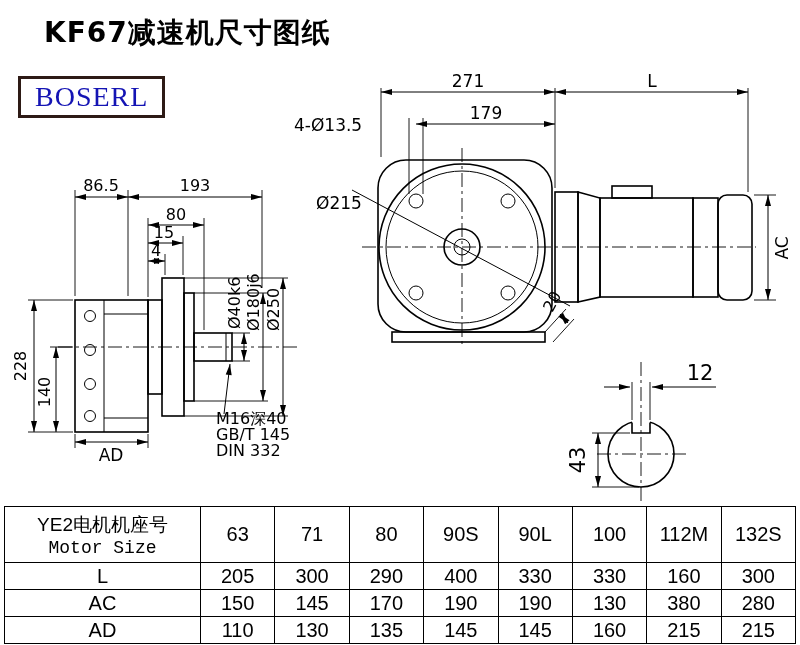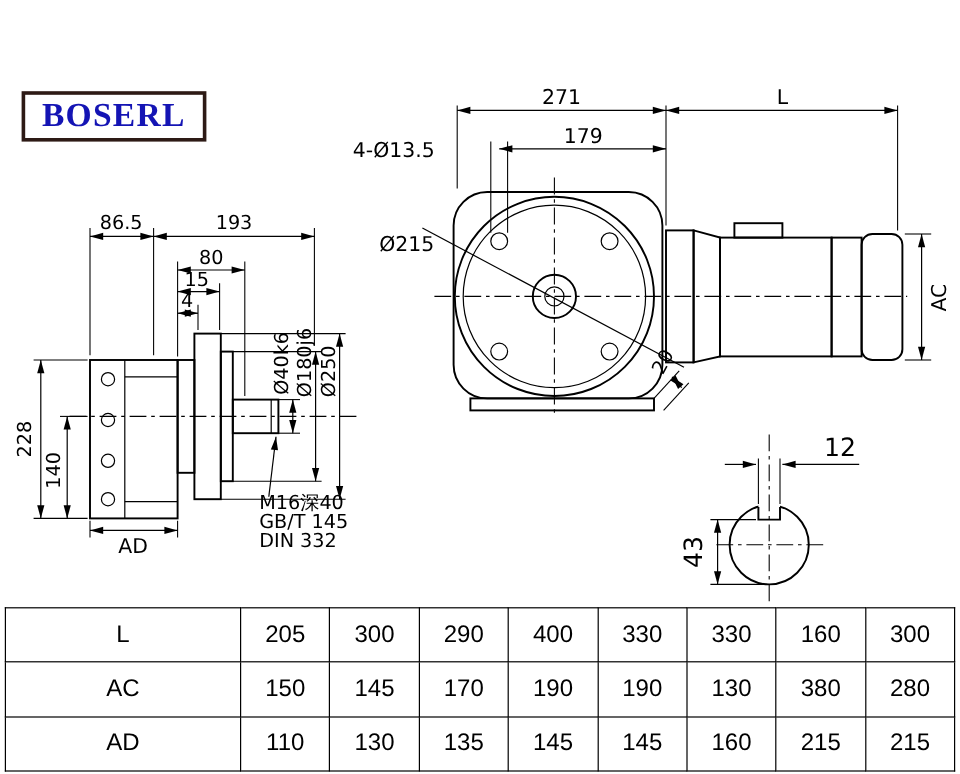--- a/index.html
+++ b/index.html
@@ -4,21 +4,21 @@
 <style>
   * { margin:0; padding:0; box-sizing:border-box; }
   html,body { background:#fff; }
   body { width:800px; height:645px; font-family:"Liberation Sans",sans-serif; color:#000; }
   .stage { position:relative; width:800px; height:645px; background:#fff; overflow:hidden; }
 
   .title { position:absolute; left:44px; top:14px; font-size:28px; font-weight:bold;
            letter-spacing:1px; font-family:"DejaVu Sans","Liberation Sans",sans-serif; }
   .logo { position:absolute; left:18px; top:76px; border:3px solid #2d1a15; background:#fff;
           padding:2px 14px; }
-  .logo span { font-family:"Liberation Serif",serif; font-weight:bold; font-size:28px;
+  .logo span { font-family:"Liberation Serif",serif; font-weight:normal; font-size:28px;
                color:#1414b4; letter-spacing:1px; }
 
   svg.drawing { position:absolute; left:0; top:0; }
   svg .out  { stroke:#000; stroke-width:1.6; fill:none; }
   svg .thin { stroke:#000; stroke-width:1; fill:none; }
   svg .ext  { stroke:#000; stroke-width:0.9; fill:none; }
   svg .dim  { stroke:#000; stroke-width:1; fill:none; }
   svg .cl   { stroke:#000; stroke-width:0.9; fill:none; stroke-dasharray:14 4 3 4; }
   svg text  { font-family:"DejaVu Sans","Liberation Sans",sans-serif; font-size:16px; fill:#000; }
   svg text.mid { text-anchor:middle; }
@@ -34,20 +34,21 @@
   tr.hrow { height:56px; }
   tr.vrow { height:27px; }
   .cn { font-size:19px; }
   .en { font-family:"Liberation Mono","DejaVu Sans Mono",monospace; font-size:18px; }
 </style>
 </head>
 <body>
 
 <div class="stage">
 
+  <h1 class="title">KF67减速机尺寸图纸</h1>
 
   <div class="logo">
     <span>BOSERL</span>
   </div>
 
   <svg class="drawing" width="800" height="505" viewBox="0 0 800 505" xmlns="http://www.w3.org/2000/svg">
     <defs>
       <marker id="arr" viewBox="0 0 12 8" refX="11.5" refY="4" markerWidth="12" markerHeight="8" orient="auto-start-reverse">
         <path d="M0.5,1 L11.5,4 L0.5,7 Z" fill="#000"></path>
       </marker>
@@ -228,20 +229,34 @@
     </g>
   </svg>
 
   <div class="table-wrap">
     <table>
       <colgroup>
           <col class="c0">
           <col span="8">
         </colgroup>
       <tbody>
+        <tr class="hrow">
+          <td>
+            <div class="cn">YE2电机机座号</div>
+            <div class="en">Motor Size</div>
+          </td>
+          <td>63</td>
+          <td>71</td>
+          <td>80</td>
+          <td>90S</td>
+          <td>90L</td>
+          <td>100</td>
+          <td>112M</td>
+          <td>132S</td>
+        </tr>
         <tr class="vrow">
           <td>L</td>
           <td>205</td>
           <td>300</td>
           <td>290</td>
           <td>400</td>
           <td>330</td>
           <td>330</td>
           <td>160</td>
           <td>300</td>

